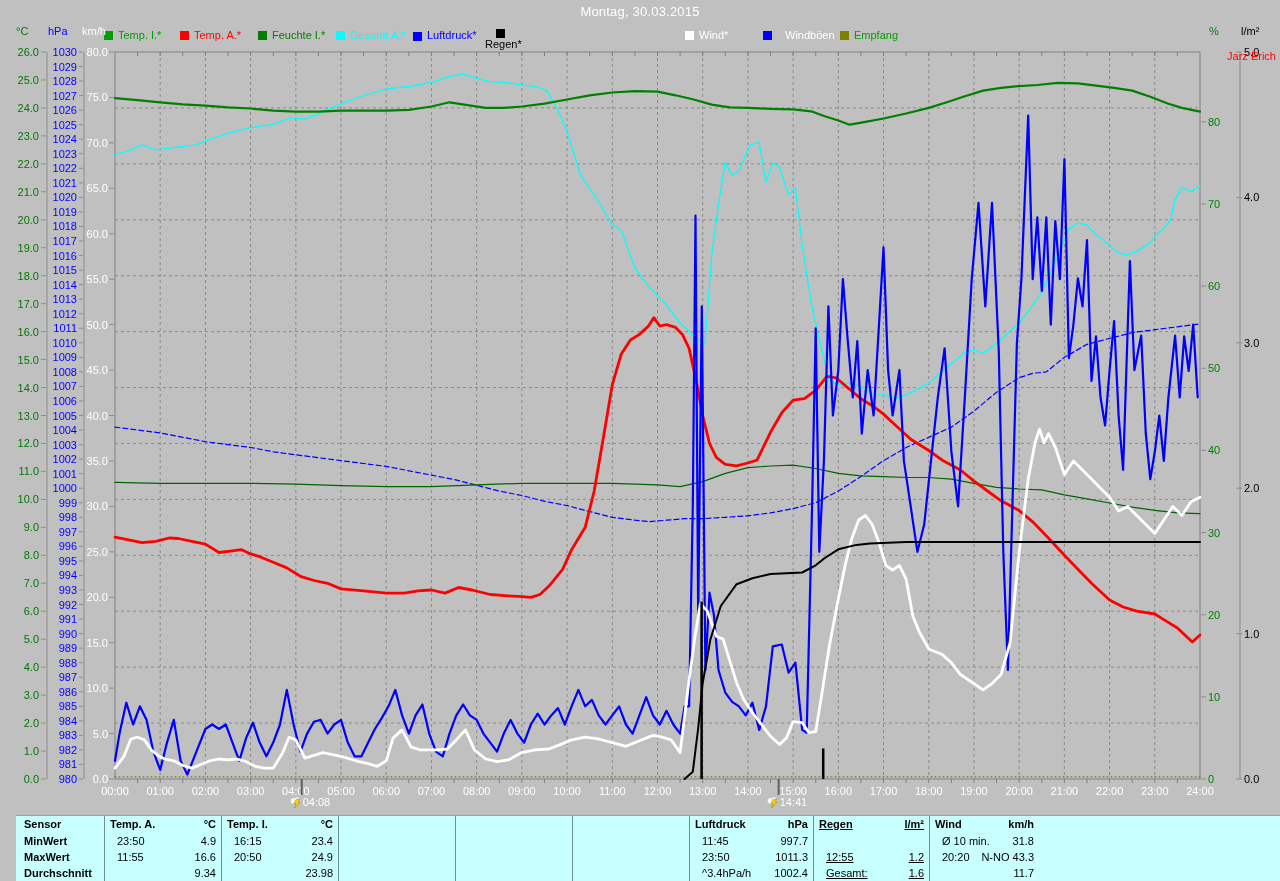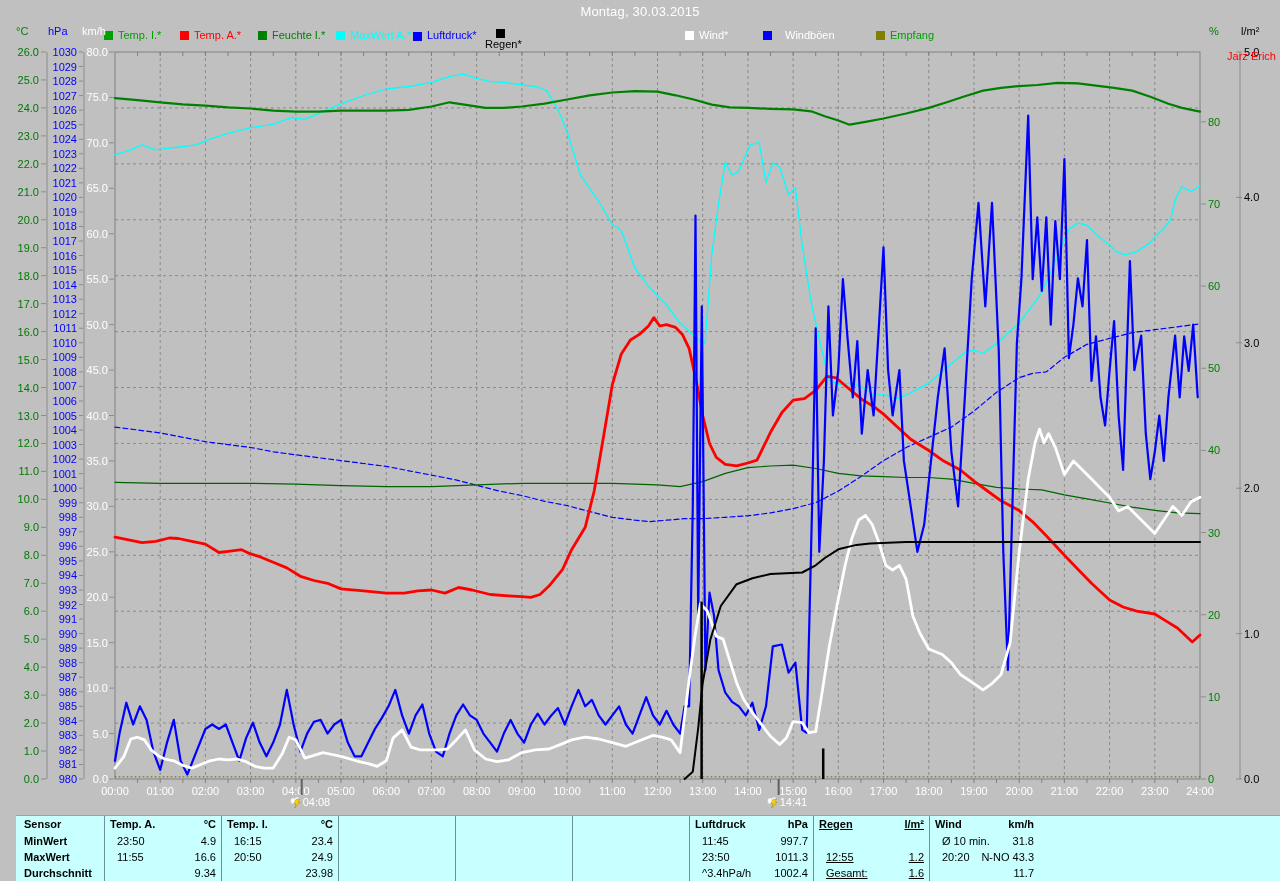--- a/index.html
+++ b/index.html
@@ -468,39 +468,39 @@
       <div class="legend-item" style="left: 180px; color: rgb(255, 0, 0);">
         <span class="legend-box" style="background: rgb(255, 0, 0);"></span>
         <span>Temp. A.*</span>
       </div>
       <div class="legend-item" style="left: 258px; color: rgb(0, 128, 0);">
         <span class="legend-box" style="background: rgb(0, 128, 0);"></span>
         <span>Feuchte I.*</span>
       </div>
       <div class="legend-item" style="left: 336px; color: rgb(0, 255, 255);">
         <span class="legend-box" style="background: rgb(0, 255, 255);"></span>
-        <span>MaxWert A.*</span>
+        <span>Gesamt A.*</span>
       </div>
       <div class="legend-item" style="left: 413px; color: rgb(0, 0, 255); align-items: flex-end;">
         <span class="legend-box" style="background: rgb(0, 0, 255);"></span>
         <span>Luftdruck*</span>
       </div>
       <div class="legend-item" style="left: 485px; color: rgb(0, 0, 0); flex-direction: column;">
         <span class="legend-box" style="background: rgb(0, 0, 0);"></span>
         <span>Regen*</span>
       </div>
       <div class="legend-item" style="left: 685px; color: rgb(255, 255, 255);">
         <span class="legend-box" style="background: rgb(255, 255, 255);"></span>
         <span>Wind*</span>
       </div>
       <div class="legend-item" style="left: 763px; color: rgb(255, 255, 255); gap: 8px;">
         <span class="legend-box" style="background: rgb(0, 0, 255);"></span>
         <span>Windböen</span>
       </div>
-      <div class="legend-item" style="left: 840px; color: rgb(0, 160, 0); margin-left: 36px;">
+      <div class="legend-item" style="left: 840px; color: rgb(0, 160, 0);">
         <span class="legend-box" style="background: rgb(128, 128, 0);"></span>
         <span>Empfang</span>
       </div>
     </div>
   <div>
       <div class="axis-header" style="left: 16px; color: rgb(0, 128, 0);">°C</div>
       <div class="axis-header" style="left: 48px; color: rgb(0, 0, 255);">hPa</div>
       <div class="axis-header" style="left: 82px; color: rgb(255, 255, 255);">km/h</div>
       <div class="axis-header" style="left: 1209px; color: rgb(0, 128, 0);">%</div>
       <div class="axis-header" style="left: 1241px; color: rgb(0, 0, 0);">l/m²</div>

